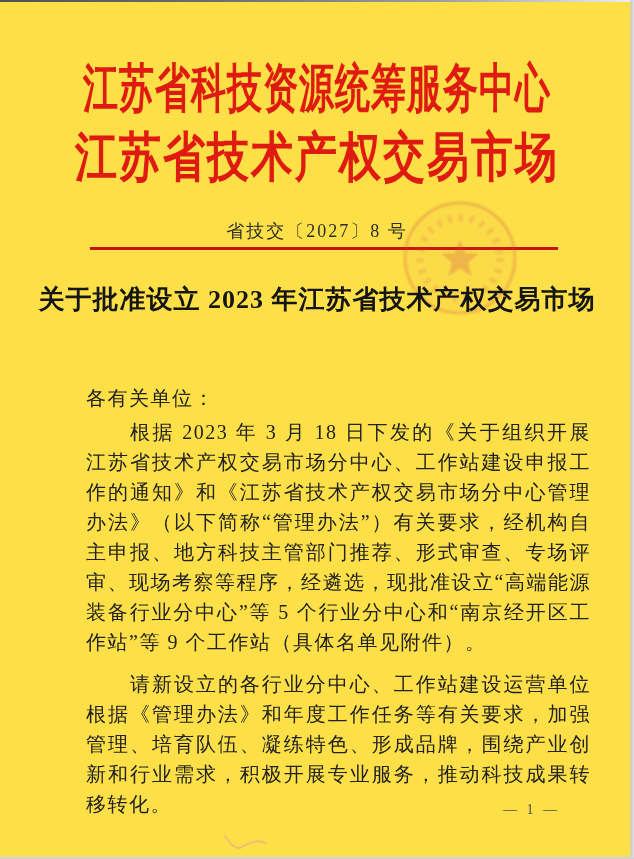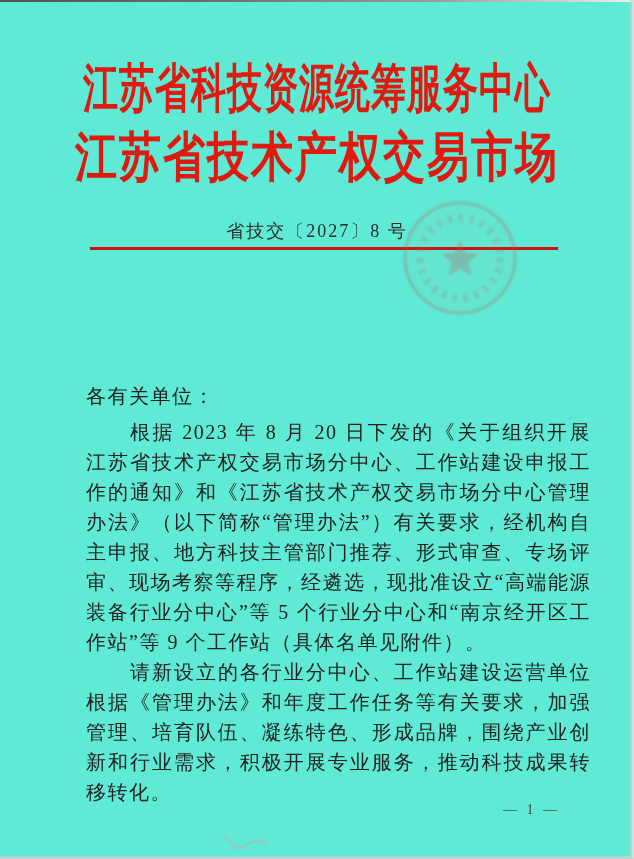--- a/index.html
+++ b/index.html
@@ -1,20 +1,20 @@
 <!DOCTYPE html>
 <html><head>
 <meta charset="utf-8">
 <style>
   html, body { margin: 0; padding: 0; background: #ffffff; }
   .page {
     position: relative;
     width: 634px;
     height: 859px;
-    background: #5eead4;
+    background: #fde047;
     overflow: hidden;
     font-family: "Liberation Serif", "DejaVu Serif", serif;
   }
   
   .edge-top {
     position: absolute; top: 0; left: 0; width: 100%; height: 2px;
     background: linear-gradient(to right, #525252 0%, #6e6e6e 35%, #9f9f9f 70%, #d9d9d9 92%, #efefef 100%);
   }
   .edge-right {
     position: absolute; top: 0; right: 0; width: 5px; height: 100%;
@@ -59,23 +59,23 @@
     text-align: center; color: #151515; font-weight: 700;
     font-size: 26px; line-height: 34px; letter-spacing: 1px;
   }
   
   .body-text {
     position: absolute; top: 383px; left: 86px; width: 505px;
     color: #222222; font-size: 20px; line-height: 30px;
     letter-spacing: 1.5px;
     text-align: justify; text-justify: inter-ideograph;
   }
-  .salutation { margin: 0 0 4px 0; font-family: Liberation Mono, monospace; }
+  .salutation { margin: 0 0 4px 0; }
   .para { margin: 0; text-indent: 2.2em; }
-  .para2 { }
+  .para2 { margin-top: 12px; }
   .page-number {
     position: absolute; top: 802px; right: 74px;
     color: #4a4a4a; font-size: 14px; letter-spacing: 3px;
     white-space: nowrap;
   }
   .pencil-mark {
     position: absolute; left: 222px; top: 831px;
     opacity: 0.55; filter: blur(0.4px);
   }
 </style>
@@ -97,25 +97,26 @@
 
   <div class="stamp">
     <svg width="128" height="128" viewBox="0 0 128 128">
       <circle cx="64" cy="64" r="55" fill="rgba(230,120,120,0.05)" stroke="rgba(200,70,70,0.30)" stroke-width="3"></circle>
       <circle cx="64" cy="64" r="40" fill="none" stroke="rgba(200,70,70,0.20)" stroke-width="8" stroke-dasharray="4 7"></circle>
       <polygon points="0,-20 5,-6.9 19,-6.2 8.1,2.6 11.8,16.2 0,8.5 -11.8,16.2 -8.1,2.6 -19,-6.2 -5,-6.9" transform="translate(64,66)" fill="rgba(200,70,70,0.30)"></polygon>
     </svg>
   </div>
 
   <div class="doc-title">
+    <div>关于批准设立 2023 年江苏省技术产权交易市场</div>
   </div>
 
   <div class="body-text">
     <div class="salutation">各有关单位：</div>
-    <p class="para">根据 2023 年 8 月 20 日下发的《关于组织开展江苏省技术产权交易市场分中心、工作站建设申报工作的通知》和《江苏省技术产权交易市场分中心管理办法》（以下简称“管理办法”）有关要求，经机构自主申报、地方科技主管部门推荐、形式审查、专场评审、现场考察等程序，经遴选，现批准设立“高端能源装备行业分中心”等 5 个行业分中心和“南京经开区工作站”等 9 个工作站（具体名单见附件）。</p>
+    <p class="para">根据 2023 年 3 月 18 日下发的《关于组织开展江苏省技术产权交易市场分中心、工作站建设申报工作的通知》和《江苏省技术产权交易市场分中心管理办法》（以下简称“管理办法”）有关要求，经机构自主申报、地方科技主管部门推荐、形式审查、专场评审、现场考察等程序，经遴选，现批准设立“高端能源装备行业分中心”等 5 个行业分中心和“南京经开区工作站”等 9 个工作站（具体名单见附件）。</p>
     <p class="para para2">请新设立的各行业分中心、工作站建设运营单位根据《管理办法》和年度工作任务等有关要求，加强管理、培育队伍、凝练特色、形成品牌，围绕产业创新和行业需求，积极开展专业服务，推动科技成果转移转化。</p>
   </div>
 
   <div class="pencil-mark">
     <svg width="48" height="24" viewBox="0 0 48 24">
       <path d="M3,5 C9,14 14,19 20,16 C27,12 34,8 44,12" fill="none" stroke="rgba(224,150,172,0.85)" stroke-width="2" stroke-linecap="round"></path>
     </svg>
   </div>
 
   <div class="page-number">— 1 —</div>

